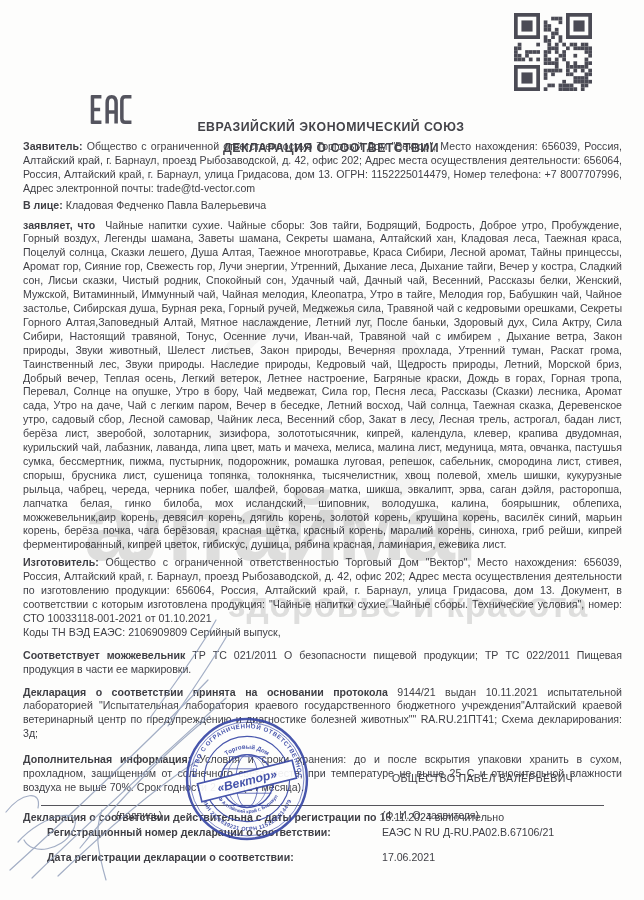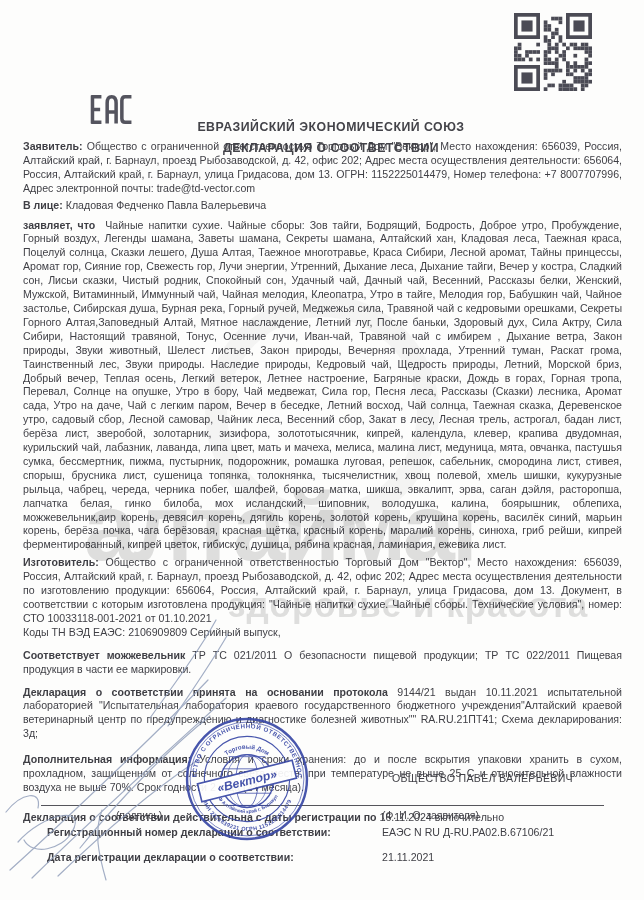--- a/index.html
+++ b/index.html
@@ -213,21 +213,21 @@
     <div class="wm-small">здоровье и красота</div>
   </div>
 
   <div class="footer-name">ОБЩЕСТВО ПАВЕЛ ВАЛЕРЬЕВИЧ</div>
   <div class="sig-line"></div>
   <div class="sig-caption">(подпись)</div>
   <div class="fio-caption">(Ф. И. О. заявителя)</div>
   <div class="reg-label">Регистрационный номер декларации о соответствии:</div>
   <div class="reg-value">ЕАЭС N RU Д-RU.РА02.В.67106/21</div>
   <div class="date-label">Дата регистрации декларации о соответствии:</div>
-  <div class="date-value">21.11.2021</div>
+  <div class="date-value">17.06.2021</div>
 
   <svg class="signature" viewBox="0 0 300 285">
     <g fill="none" stroke="#94a1bc" stroke-width="1.2" opacity="0.85" stroke-linecap="round">
       <path d="M10,272 C72,216 172,120 208,82"></path>
       <path d="M32,280 C97,216 182,140 226,100"></path>
       <path d="M58,278 C112,226 162,186 198,162"></path>
       <path d="M18,244 C42,216 88,206 72,234 C62,252 32,258 24,242"></path>
       <path d="M150,120 C176,84 202,48 216,22"></path>
       <path d="M168,128 C190,96 212,64 228,36"></path>
       <path d="M106,282 C98,254 94,234 102,212"></path>

